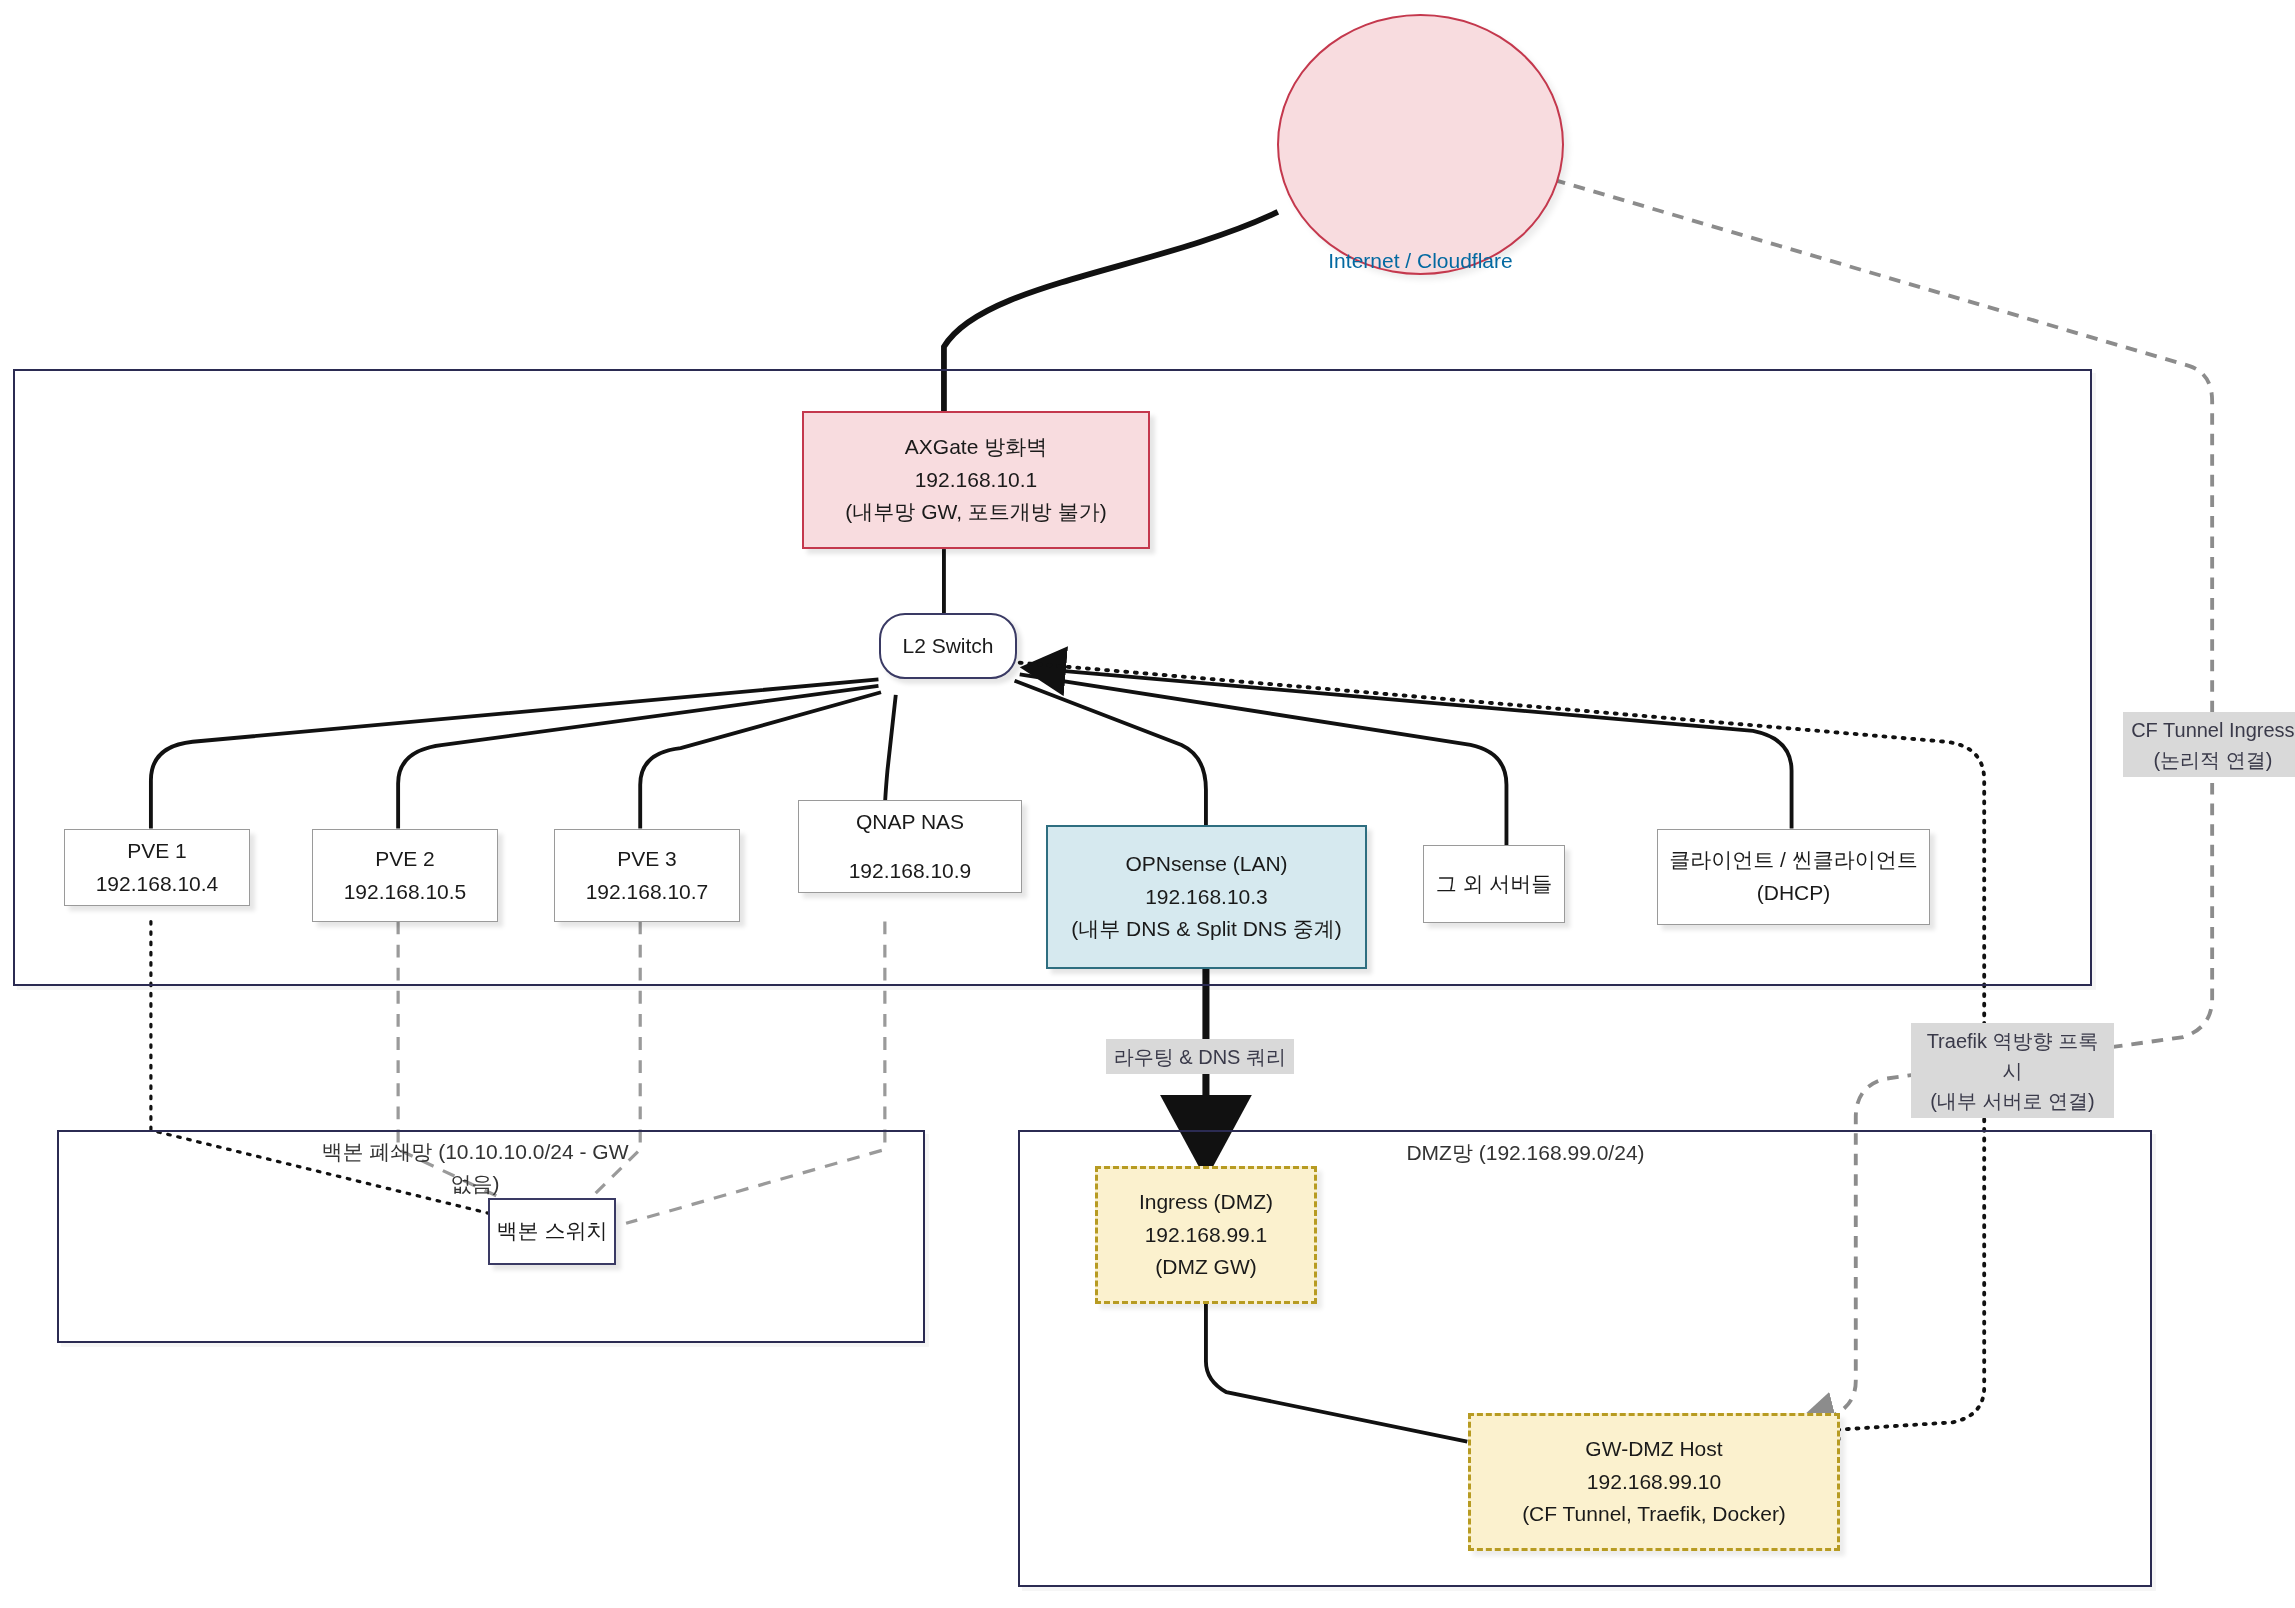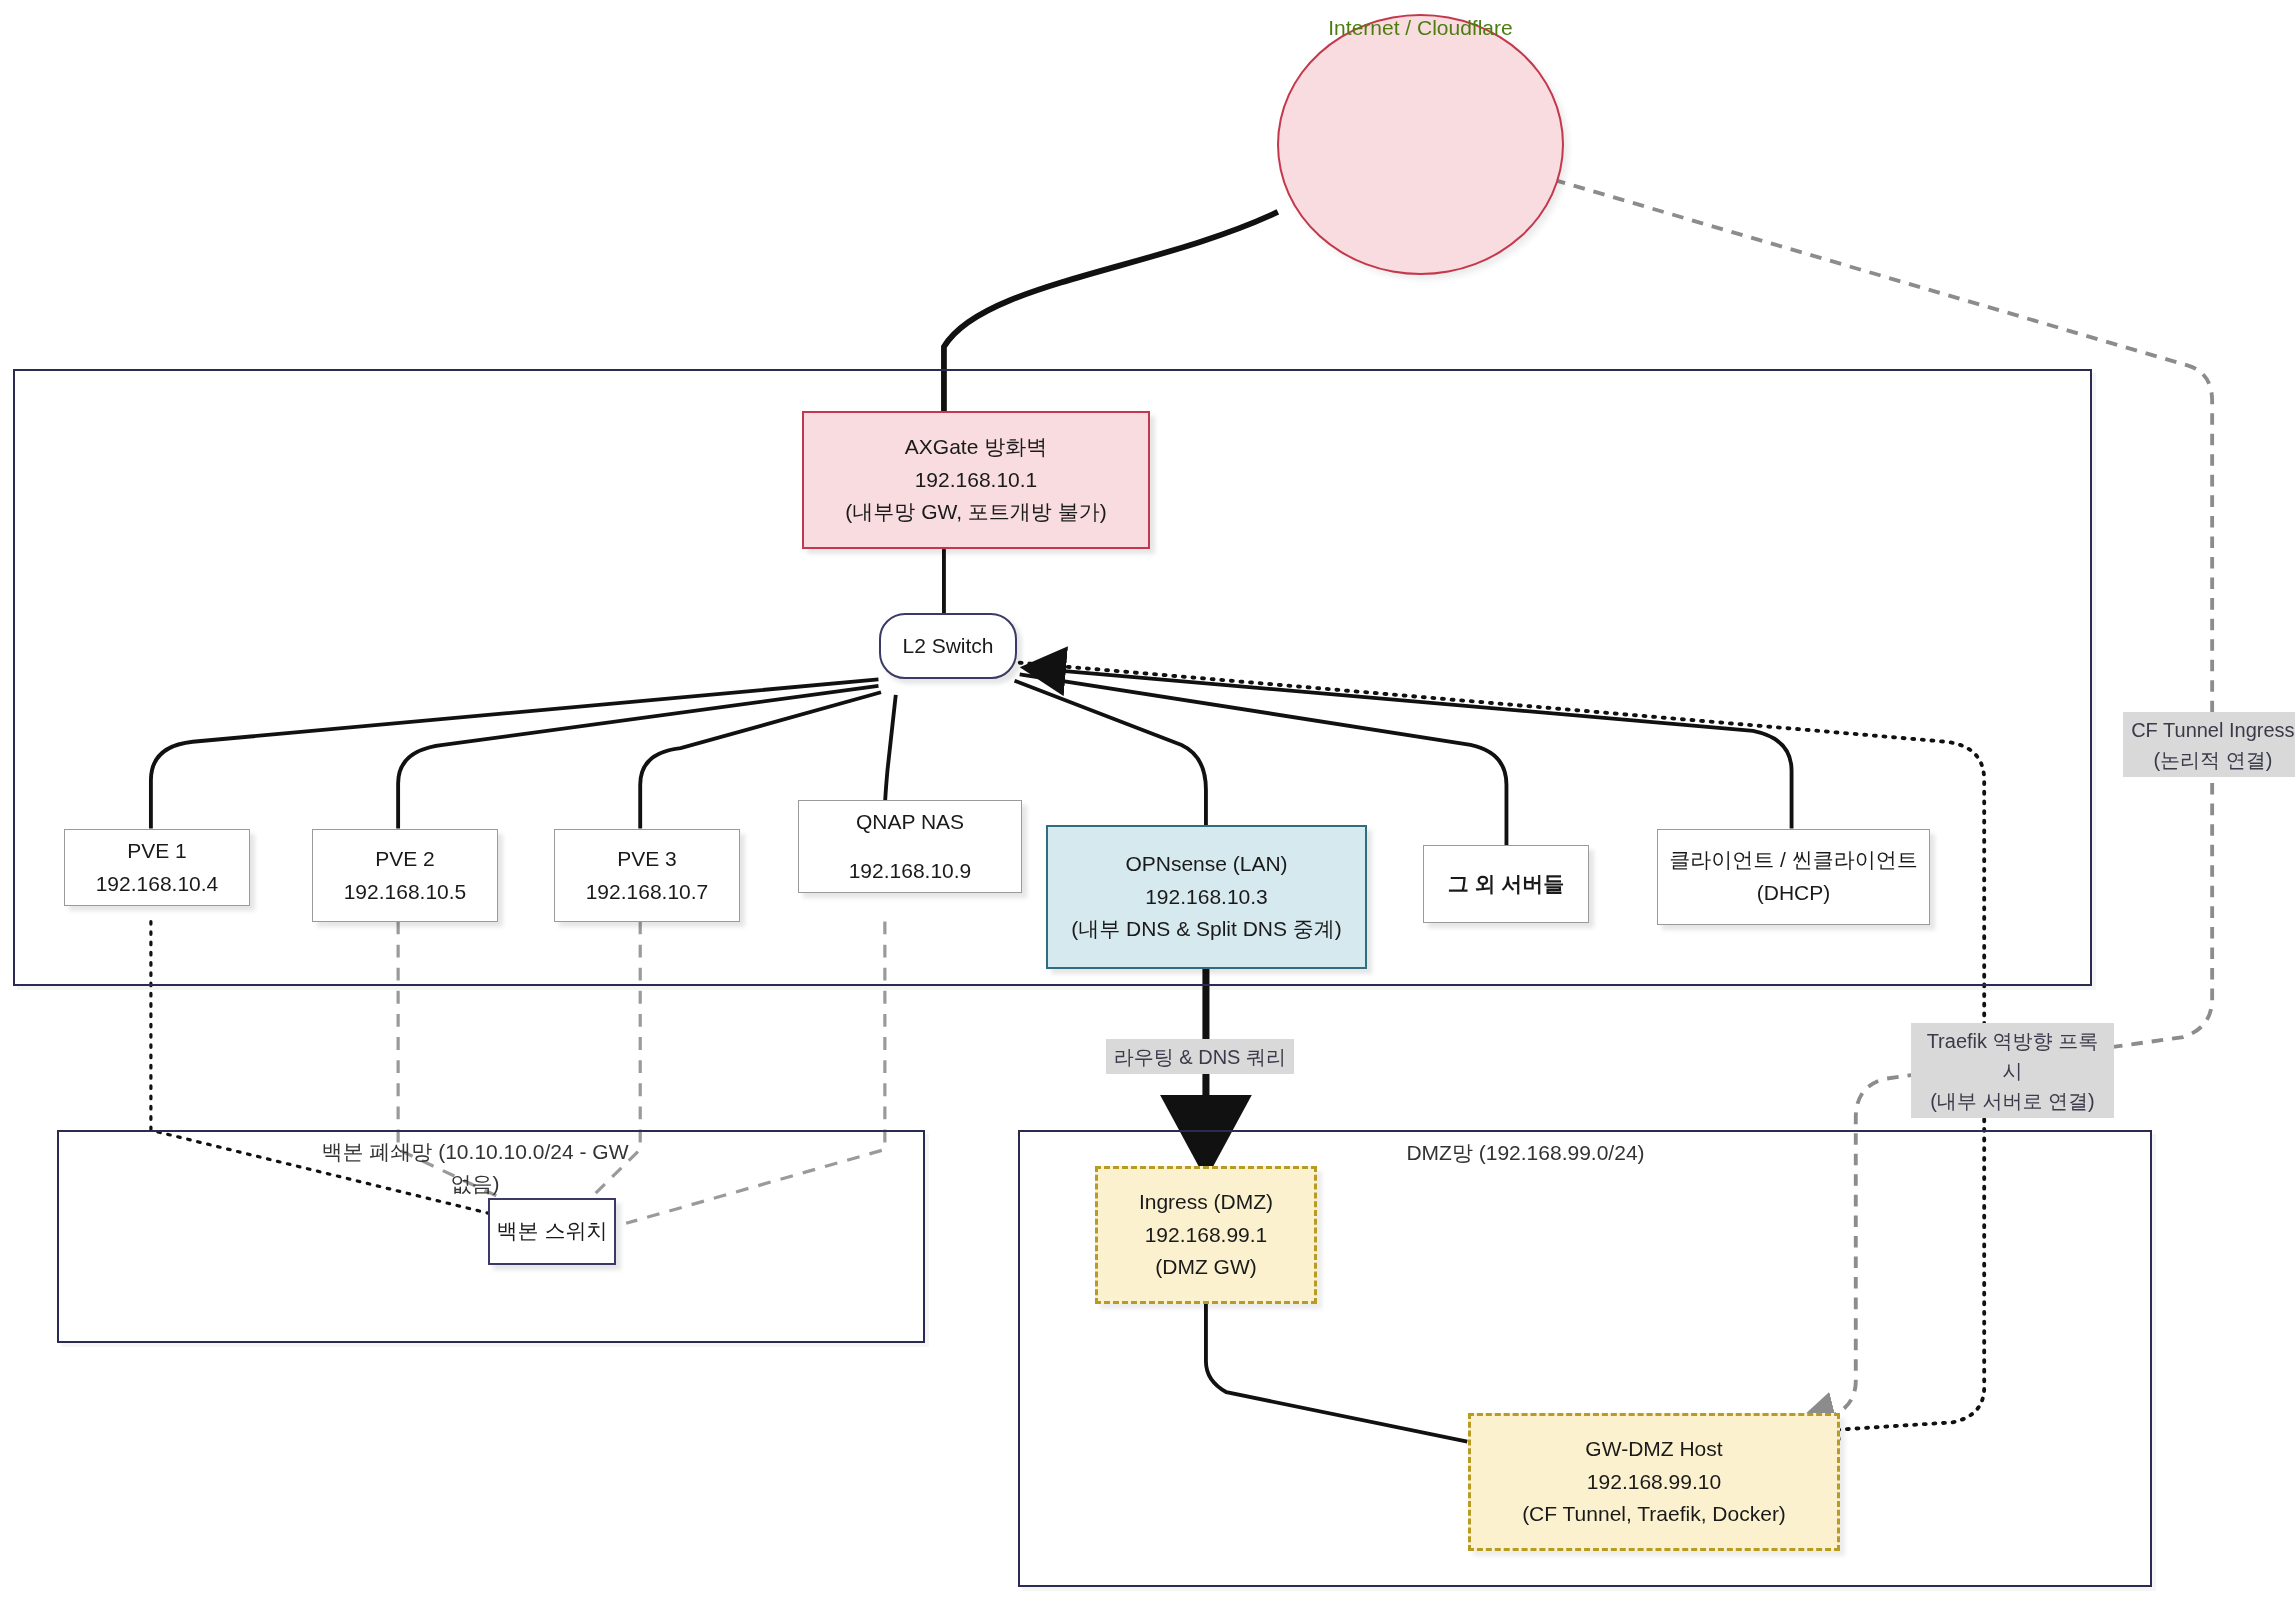--- a/index.html
+++ b/index.html
@@ -25,22 +25,22 @@
   .node .ln{display:block;white-space:nowrap;}
 
   .n-plain{background:#ffffff;border:1.9px solid #9a9a9a;}
   .n-switch{background:#ffffff;border:2.6px solid #3a3a64;}
   .n-fw{background:#f8dcdf;border:2.6px solid #c4384d;}
   .n-opn{background:#d6e9ef;border:2.6px solid #2e6e80;}
   .n-dmz{background:#fbf1ce;border:3.2px dashed #b79b22;box-shadow:4.5px 4.5px 4.5px rgba(0,0,0,0.08);}
 
   .cloud{
     position:absolute;border-radius:50%;background:#f8dcdf;border:2.6px solid #c4384d;
-    display:flex;align-items:flex-start;justify-content:center;text-align:center;
-    font-size:21px;color:#4d7c0f;box-shadow:4.5px 4.5px 6.4px rgba(0,0,0,0.08);
+    display:flex;align-items:flex-end;justify-content:center;text-align:center;
+    font-size:21px;color:#0369a1;box-shadow:4.5px 4.5px 6.4px rgba(0,0,0,0.08);
   }
 
   .edge-label{
     position:absolute;background:#d9d9d9;color:#3a3a4a;font-size:20px;line-height:1.5;
     padding:2.6px 6.4px;text-align:center;white-space:pre-line;
   }
 </style>
 </head>
 <body>
 
@@ -138,21 +138,21 @@
     <span class="ln">QNAP NAS</span>
     <span class="ln">192.168.10.9</span>
   </div>
 
   <div class="node n-opn" style="left:1046px;top:825px;width:321px;height:144px;">
     <span class="ln">OPNsense (LAN)</span>
     <span class="ln">192.168.10.3</span>
     <span class="ln">(내부 DNS &amp; Split DNS 중계)</span>
   </div>
 
-  <div class="node n-plain" style="left:1423px;top:845px;width:166px;height:78px;font-weight:bold;">
+  <div class="node n-plain" style="left:1423px;top:845px;width:142px;height:78px;">
     <span class="ln">그 외 서버들</span>
   </div>
 
   <div class="node n-plain" style="left:1657px;top:829px;width:273px;height:96px;">
     <span class="ln">클라이언트 / 씬클라이언트</span>
     <span class="ln">(DHCP)</span>
   </div>
 
   <div class="node n-switch" style="left:488px;top:1198px;width:128px;height:67px;">
     <span class="ln">백본 스위치</span>

